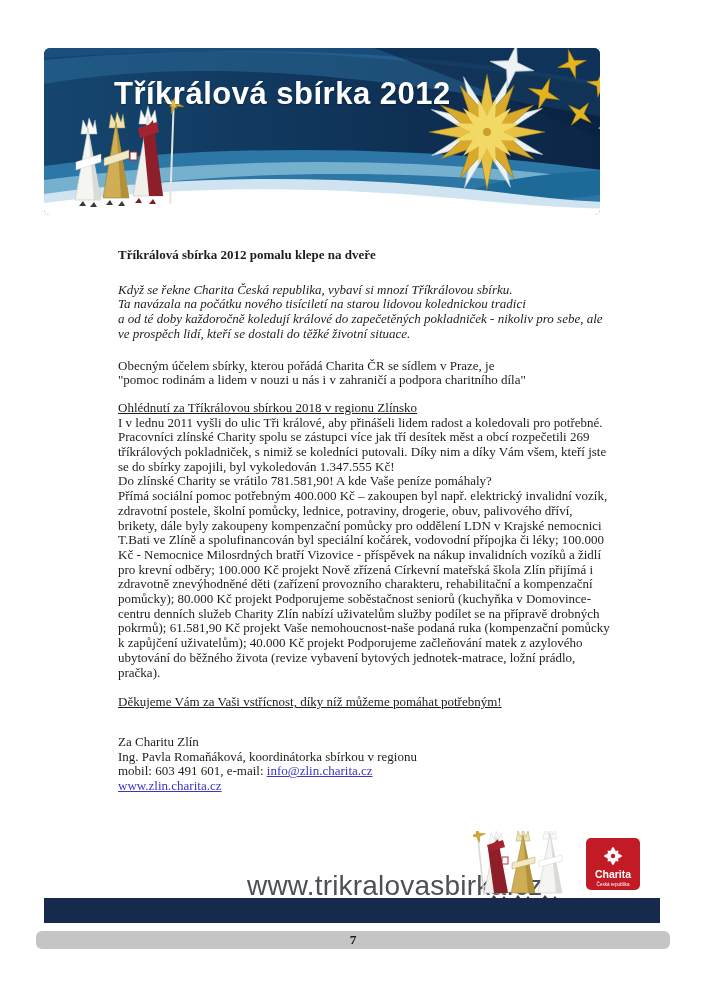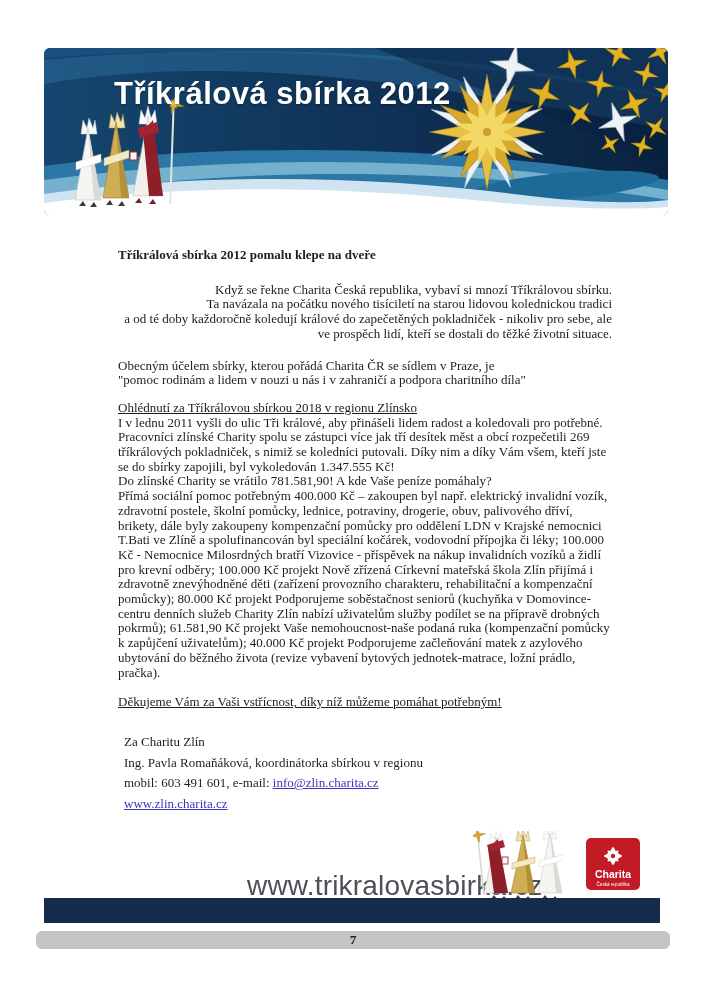--- a/index.html
+++ b/index.html
@@ -2,42 +2,42 @@
 <html><head>
 <meta charset="utf-8">
 <style>
   html,body{margin:0;padding:0;}
   body{
     width:706px;height:1000px;position:relative;background:#ffffff;
     font-family:"Liberation Serif",serif;color:#1f1f1f;overflow:hidden;
   }
   
   .banner{
-    position:absolute;left:44px;top:48px;width:624px;height:167px;
+    position:absolute;left:44px;top:48px;width:556px;height:167px;
     border-radius:6px;overflow:hidden;
   }
   .banner svg{display:block;}
   .banner-title{
     position:absolute;left:70px;top:28px;
     font-family:"Liberation Sans",sans-serif;font-weight:bold;
     font-size:31px;color:#ffffff;letter-spacing:0.5px;white-space:nowrap;
     text-shadow:0 1px 2px rgba(0,0,0,.35);
   }
   
   .article{
     position:absolute;left:118px;top:248px;width:494px;
     font-size:13px;line-height:14.7px;color:#1d1d1d;
   }
   .article .heading{font-weight:bold;margin:0 0 20px 0;}
-  .article .intro{white-space:pre-line;margin:0 0 17px 0;text-align:right;}
+  .article .intro{font-style:italic;white-space:pre-line;margin:0 0 17px 0;}
   .article .purpose{white-space:pre-line;margin:0 0 13px 0;}
   .article .review-heading{text-decoration:underline;margin:0;}
   .article .review-body{white-space:pre-line;margin:0 0 15px 0;}
   .article .thanks{margin:0 0 25px 0;text-decoration:underline;}
-  .article .sig-line{margin:6px;}
+  .article .sig-line{margin:0;}
   a.doclink{color:#3a35c2;text-decoration:underline;cursor:pointer;}
   
   .footer-url{
     position:absolute;left:247px;top:870px;
     font-family:"Liberation Sans",sans-serif;font-size:28px;color:#4d5157;
     letter-spacing:0.2px;white-space:nowrap;
   }
   .footer-kings{position:absolute;left:473px;top:831px;}
   .charita-logo{position:absolute;left:586px;top:838px;}
   .navy-bar{

